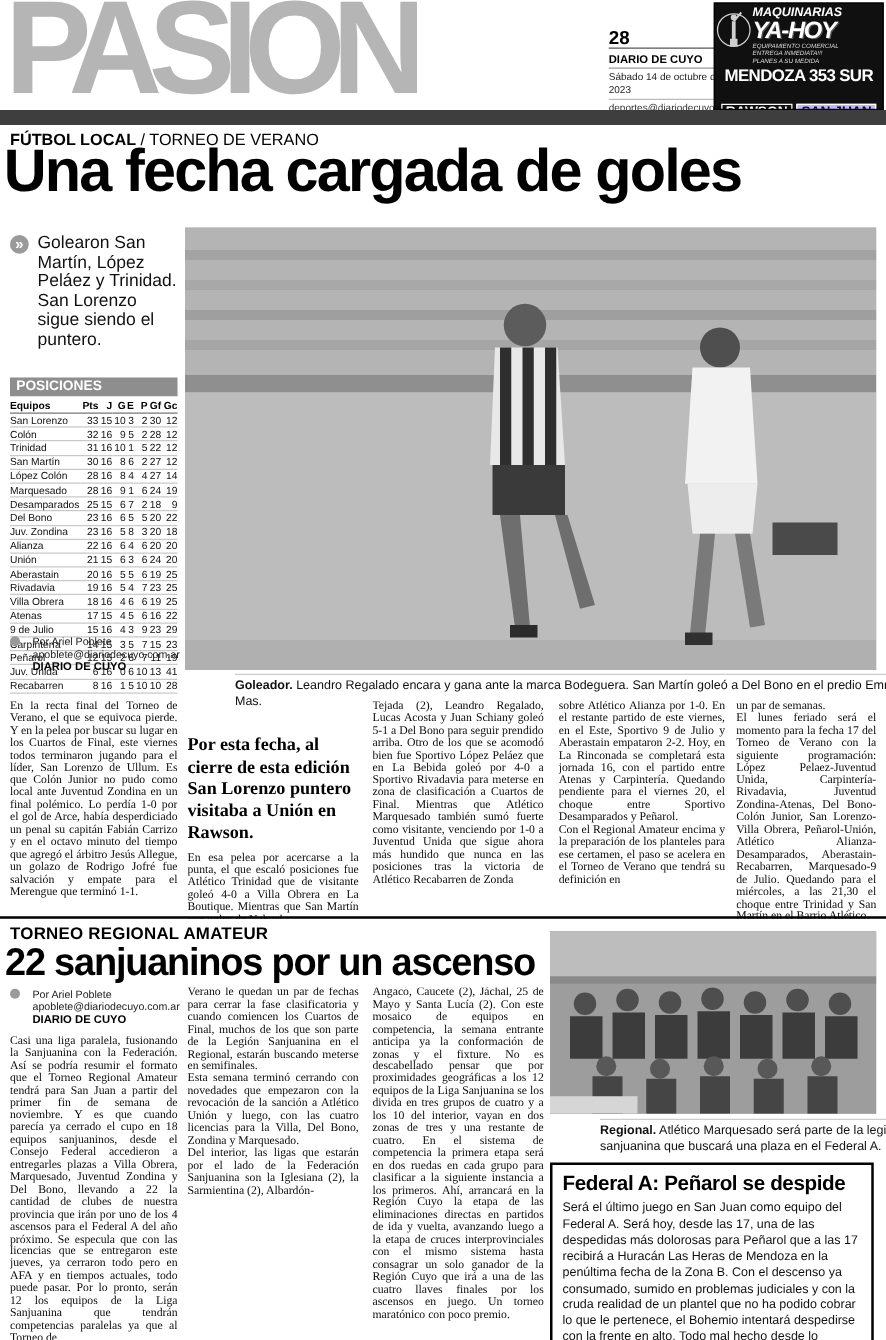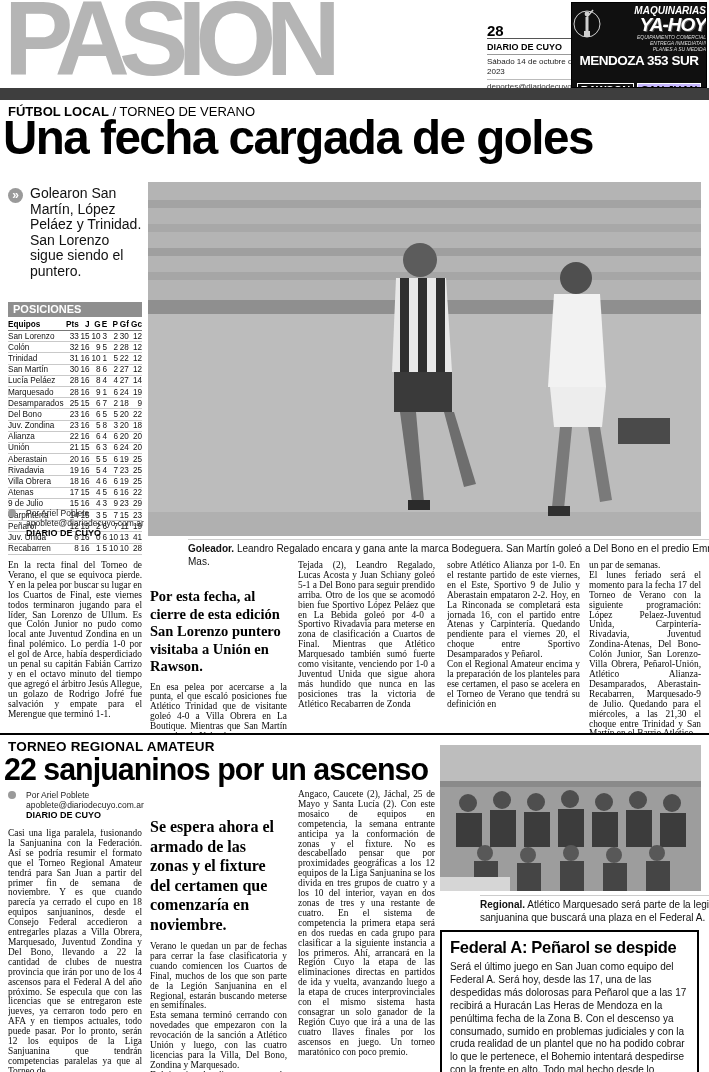--- a/index.html
+++ b/index.html
@@ -22,21 +22,21 @@
   .pageinfo .pnum{font-size:15px;font-weight:bold;padding-bottom:2px;border-bottom:1px solid #555;}
   .pageinfo .paper{font-weight:bold;font-size:9px;padding:3px 0 2px;border-bottom:1px solid #999;}
   .pageinfo .date{padding:2px 0;border-bottom:1px solid #bbb;color:#222;}
   .pageinfo .mail{padding-top:2px;color:#333;}
   .ad{
     left:571px;top:2px;width:134px;height:84px;background:#101010;
     border:1px solid #000;color:#fff;overflow:hidden;
   }
   .ad .toprow{display:flex;}
   .ad .statue{width:30px;height:42px;flex:0 0 30px;}
-  .ad .brandcol{flex:1;text-align:right;}
+  .ad .brandcol{flex:1;text-align:left;}
   .ad .brand-top{font-style:italic;font-weight:bold;font-size:10px;letter-spacing:0;margin-top:2px;}
   .ad .brand-main{font-style:italic;font-weight:900;font-size:19px;letter-spacing:-1px;line-height:18px;
     text-shadow:1px 1px 0 #555;}
   .ad .tiny{font-size:5px;line-height:6px;color:#ddd;font-style:italic;}
   .ad .addr{text-align:center;font-weight:900;font-size:13.5px;letter-spacing:-0.5px;line-height:14px;margin-top:2px;}
   .ad .cities{display:flex;justify-content:center;gap:3px;margin-top:15px;}
   .ad .c1{border:1px solid #fff;padding:0 3px;font-weight:900;font-size:11px;}
   .ad .c2{background:#c4b5fd;color:#000;padding:0 3px;font-weight:700;font-size:11px;border:1px solid #fff;}
   .ad .phones{text-align:center;font-weight:900;font-size:11.5px;margin-top:2px;letter-spacing:-0.5px;}
   .ad .phoneicon{font-size:9px;}
@@ -207,21 +207,21 @@
           <td class="team">San Martín</td>
           <td>30</td>
           <td>16</td>
           <td>8</td>
           <td>6</td>
           <td>2</td>
           <td>27</td>
           <td>12</td>
         </tr>
         <tr>
-          <td class="team">Lucía Peláez</td>
+          <td class="team">López Colón</td>
           <td>28</td>
           <td>16</td>
           <td>8</td>
           <td>4</td>
           <td>4</td>
           <td>27</td>
           <td>14</td>
         </tr>
         <tr>
           <td class="team">Marquesado</td>
@@ -443,21 +443,20 @@
   <span class="dot"></span>
   <div class="in">
     <div>Por Ariel Poblete</div>
     <div>apoblete@diariodecuyo.com.ar</div>
     <div class="paper">DIARIO DE CUYO</div>
   </div>
 </div>
 
 <div class="abs col c1b">Casi una liga paralela, fusionando la Sanjuanina con la Federación. Así se podría resumir el formato que el Torneo Regional Amateur tendrá para San Juan a partir del primer fin de semana de noviembre. Y es que cuando parecía ya cerrado el cupo en 18 equipos sanjuaninos, desde el Consejo Federal accedieron a entregarles plazas a Villa Obrera, Marquesado, Juventud Zondina y Del Bono, llevando a 22 la cantidad de clubes de nuestra provincia que irán por uno de los 4 ascensos para el Federal A del año próximo. Se especula que con las licencias que se entregaron este jueves, ya cerraron todo pero en AFA y en tiempos actuales, todo puede pasar. Por lo pronto, serán 12 los equipos de la Liga Sanjuanina que tendrán competencias paralelas ya que al Torneo de</div>
 <div class="abs c2b">
-  <div class="intro intro2">Se espera ahora el armado de las zonas y el fixture del certamen que comenzaría en noviembre.</div>
   <div class="col">Verano le quedan un par de fechas para cerrar la fase clasificatoria y cuando comiencen los Cuartos de Final, muchos de los que son parte de la Legión Sanjuanina en el Regional, estarán buscando meterse en semifinales.
 Esta semana terminó cerrando con novedades que empezaron con la revocación de la sanción a Atlético Unión y luego, con las cuatro licencias para la Villa, Del Bono, Zondina y Marquesado.
 Del interior, las ligas que estarán por el lado de la Federación Sanjuanina son la Iglesiana (2), la Sarmientina (2), Albardón-</div>
 </div>
 <div class="abs col c3b">Angaco, Caucete (2), Jáchal, 25 de Mayo y Santa Lucía (2). Con este mosaico de equipos en competencia, la semana entrante anticipa ya la conformación de zonas y el fixture. No es descabellado pensar que por proximidades geográficas a los 12 equipos de la Liga Sanjuanina se los divida en tres grupos de cuatro y a los 10 del interior, vayan en dos zonas de tres y una restante de cuatro. En el sistema de competencia la primera etapa será en dos ruedas en cada grupo para clasificar a la siguiente instancia a los primeros. Ahí, arrancará en la Región Cuyo la etapa de las eliminaciones directas en partidos de ida y vuelta, avanzando luego a la etapa de cruces interprovinciales con el mismo sistema hasta consagrar un solo ganador de la Región Cuyo que irá a una de las cuatro llaves finales por los ascensos en juego. Un torneo maratónico con poco premio.</div>
 
 <div class="abs photo2">
   <svg width="261" height="146" viewBox="0 0 261 146">
     <rect width="261" height="146" fill="#9d9d9d"></rect>
     <rect width="261" height="40" fill="#bdbdbd"></rect>

